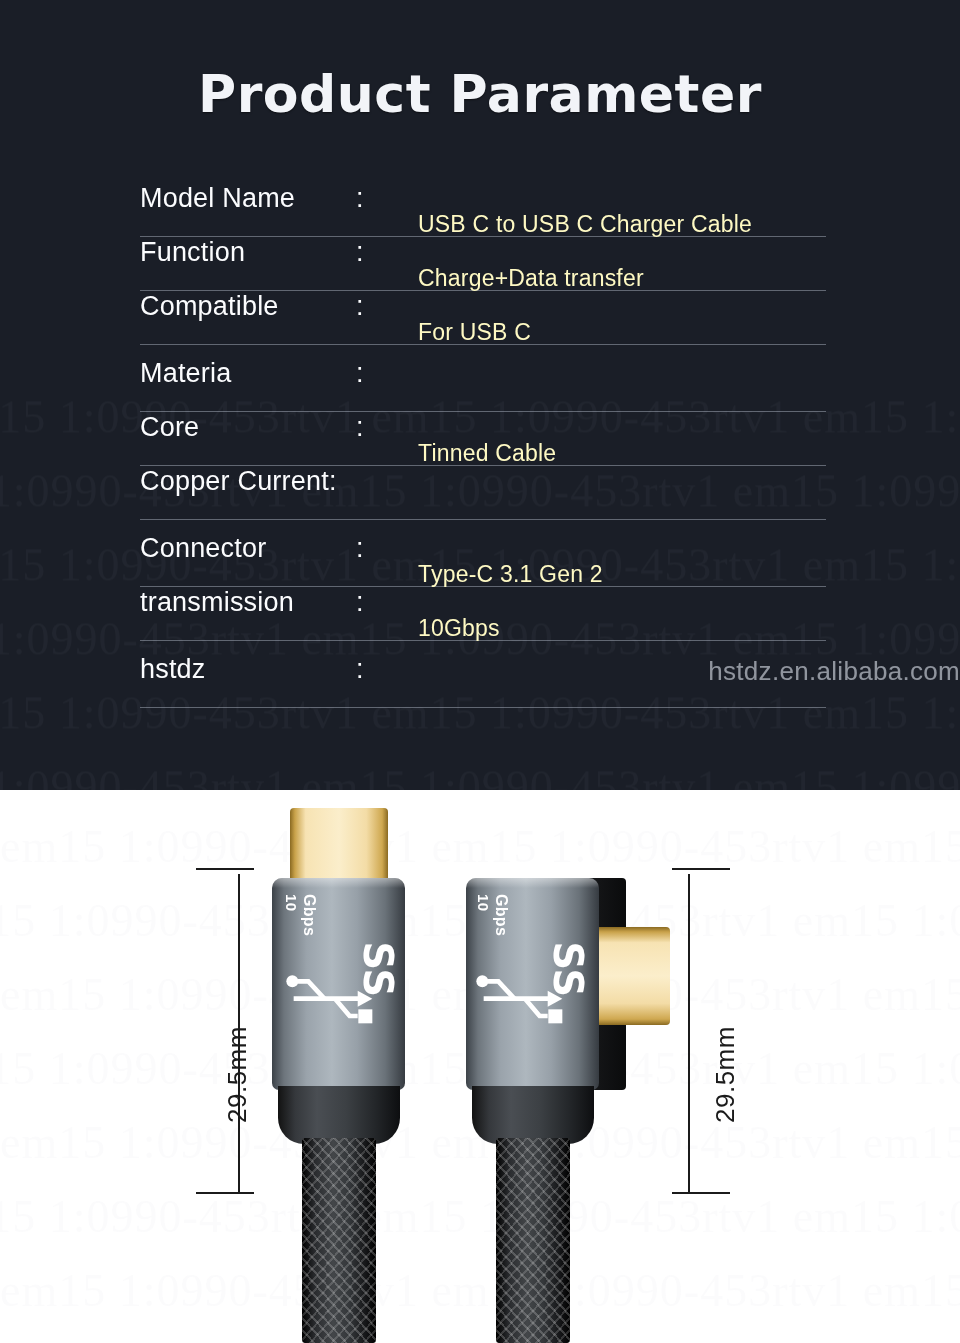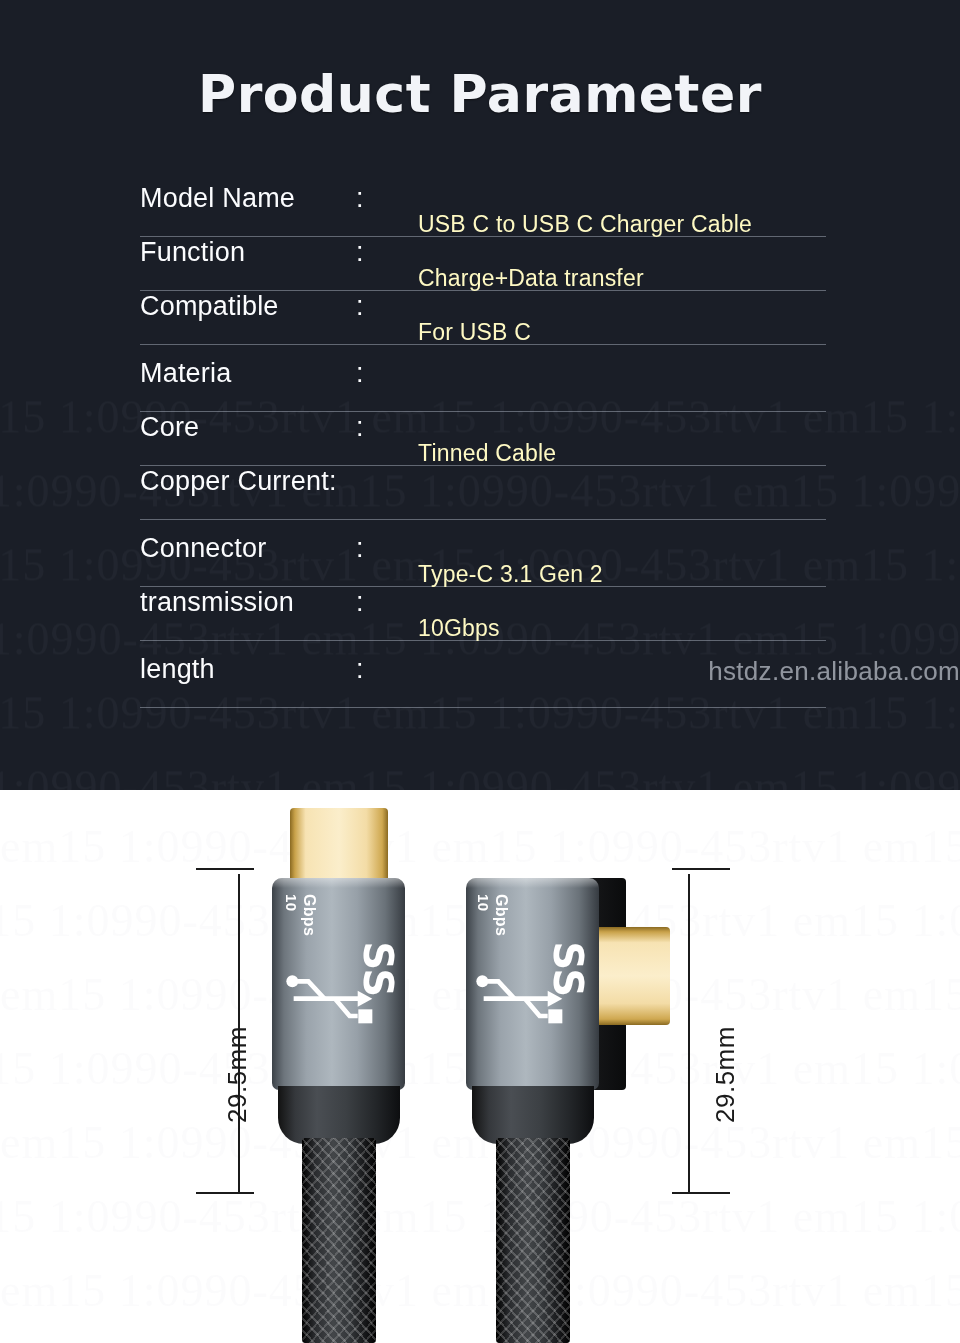--- a/index.html
+++ b/index.html
@@ -269,21 +269,21 @@
         <div class="spec-value">Type-C 3.1 Gen 2</div>
       </div>
 
       <div class="spec-row gap-after">
         <div class="spec-label">transmission</div>
         <div class="spec-colon">:</div>
         <div class="spec-value">10Gbps</div>
       </div>
 
       <div class="spec-row">
-        <div class="spec-label">length</div>
+        <div class="spec-label">hstdz</div>
         <div class="spec-colon">:</div>
       </div>
 
     </div>
 
     <div class="site-watermark">hstdz.en.alibaba.com</div>
   </div>
 
   <div class="photo-section">
 

